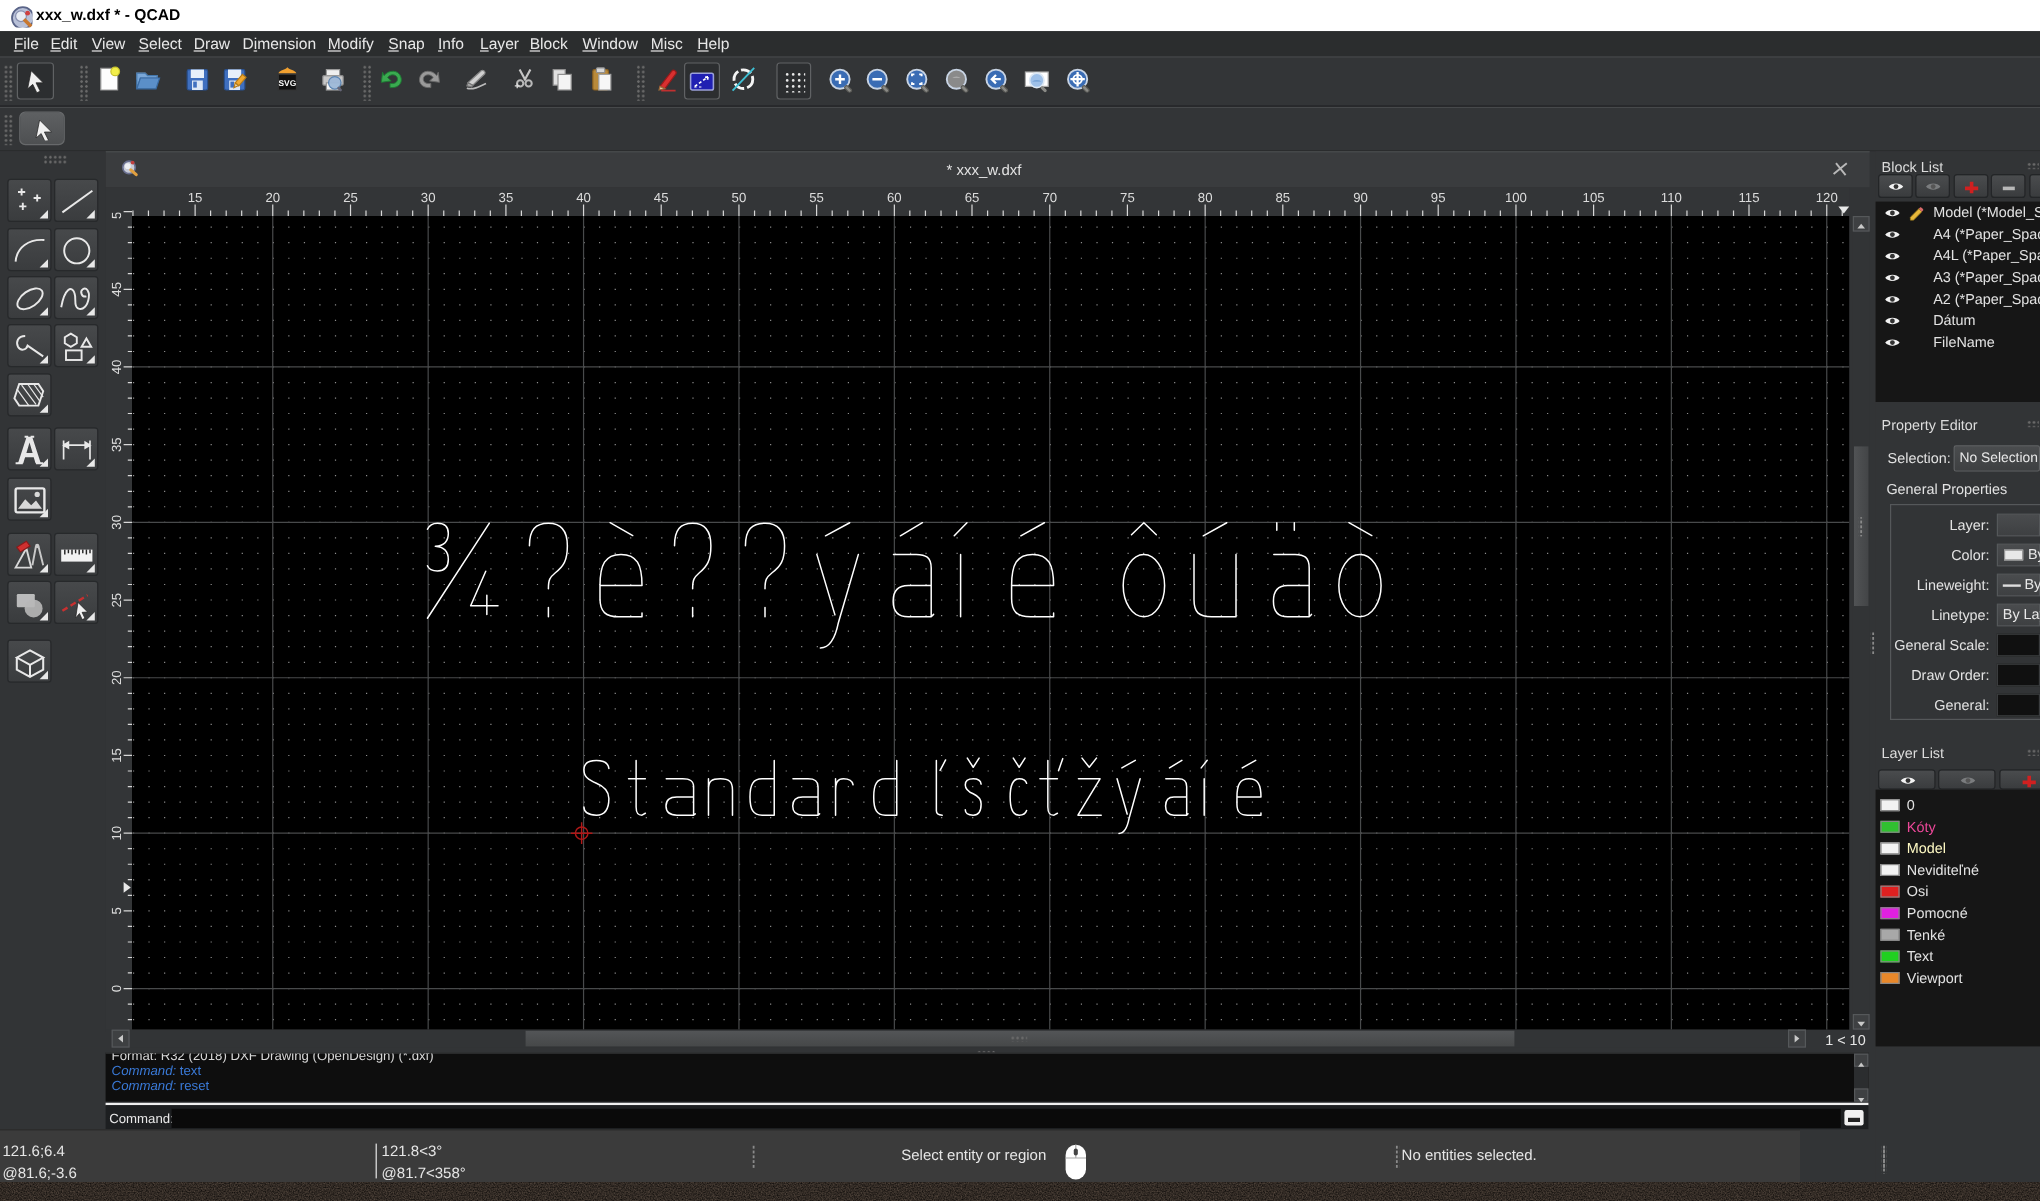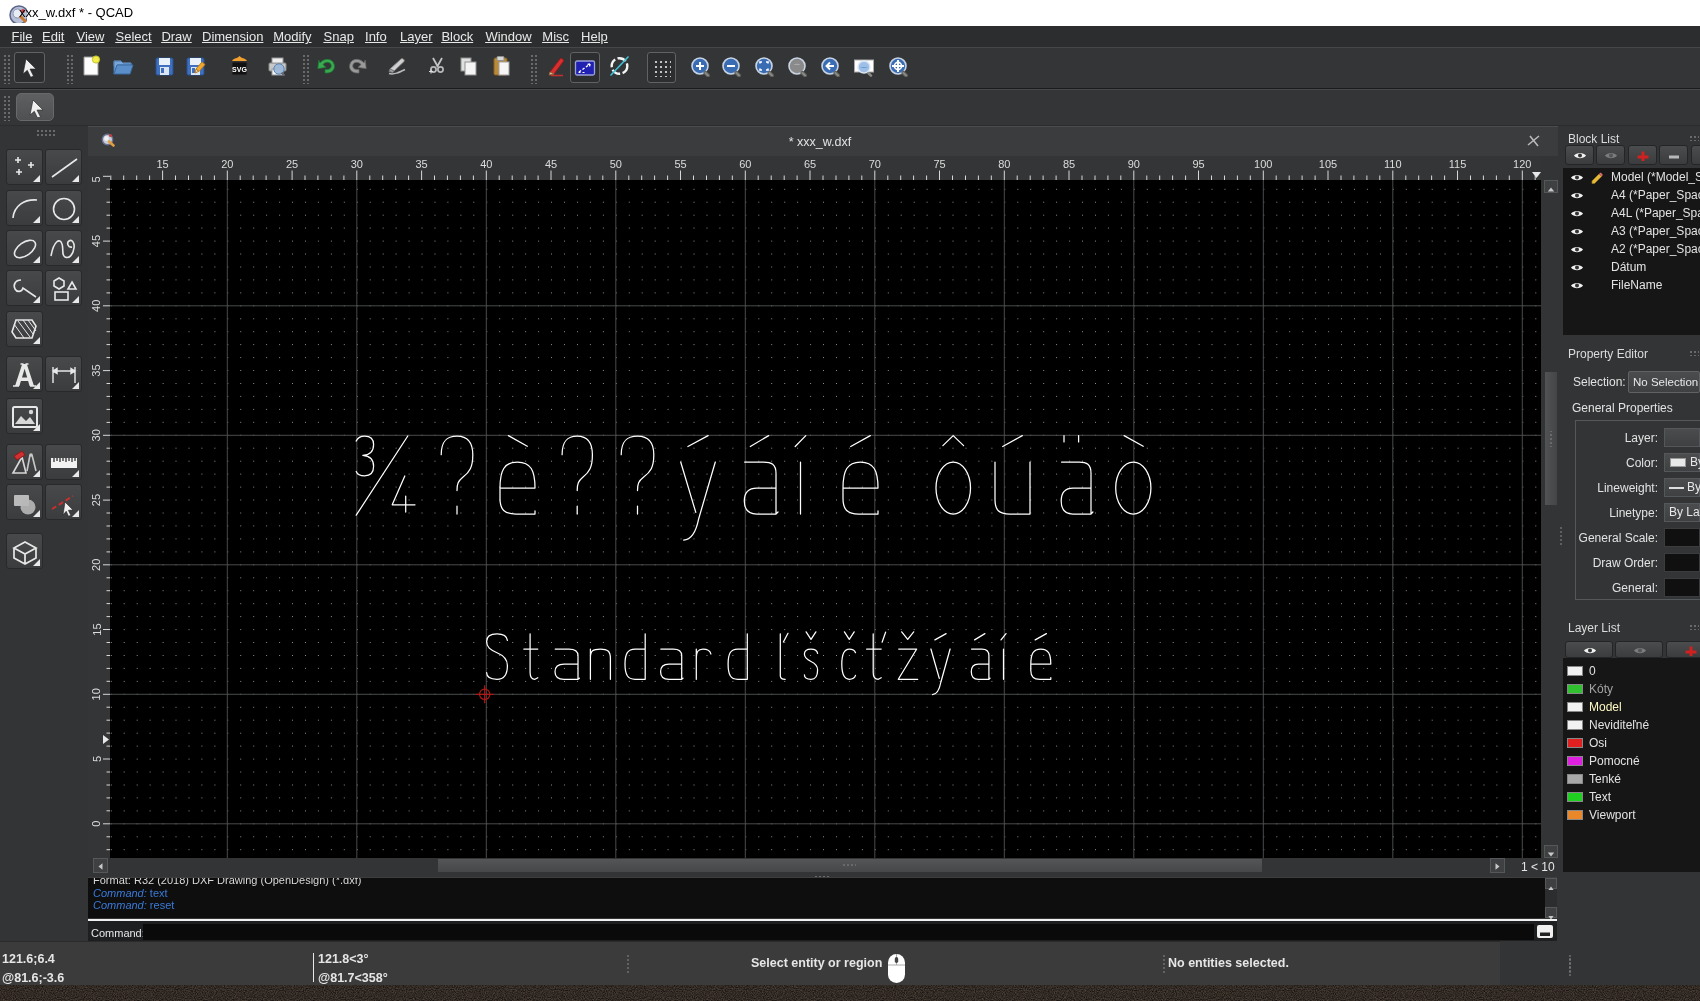--- a/index.html
+++ b/index.html
@@ -1,38 +1,38 @@
 <!DOCTYPE html>
 <html><head><meta charset="utf-8"><title>QCAD</title><style>
 *{margin:0;padding:0;box-sizing:border-box;}
 html,body{width:1700px;height:1001px;overflow:hidden;background:#323436;
  font-family:"Liberation Sans",sans-serif;-webkit-font-smoothing:antialiased;}
 .abs{position:absolute;}
 #titlebar{left:0;top:0;width:1700px;height:26px;background:#fff;color:#000;font-size:13px;}
-#titlebar span{position:absolute;left:19px;top:5px;}
+#titlebar span{position:absolute;left:30px;top:5px;font-weight:bold;}
 #menubar{left:0;top:26px;width:1700px;height:21px;background:#2b2d2e;color:#e8e8e8;font-size:13px;}
-#menubar span{position:absolute;top:3px;text-decoration:underline;}
+#menubar span{position:absolute;top:3px;}
 #toolbar1{left:0;top:47px;width:1700px;height:42px;background:#333537;border-top:1px solid #454749;border-bottom:1px solid #1a1b1c;}
 #toolbar2{left:0;top:89px;width:1700px;height:37px;background:#333537;border-top:1px solid #47494b;border-bottom:1px solid #2a2c2d;}
 .grip{background-image:radial-gradient(circle,#6a6a6a 1px,transparent 1.2px);background-size:4px 4px;}
 .tbtn{position:absolute;border-radius:3px;}
 .checked{background:#2c2e30;border:1px solid #606264;}
 #leftbar{left:0;top:126px;width:88px;height:734px;background:#323436;}
 .palbtn{position:absolute;width:37px;height:36px;border-radius:3px;border:1px solid #27292b;
  background:linear-gradient(#47494b,#3a3c3e);}
 .palbtn svg{position:absolute;left:0;top:0;}
 .palbtn .cor{position:absolute;right:2px;bottom:2px;width:0;height:0;
  border-left:7px solid transparent;border-bottom:7px solid #e8e8e8;}
 #rightpanel{left:1563px;top:126px;width:137px;height:859px;background:#323436;color:#dcdcdc;font-size:12px;}
 .ptitle{position:absolute;color:#dcdcdc;font-size:12px;}
 .listbg{position:absolute;background:#161616;}
 .pbtn{position:absolute;height:20px;border-radius:3px;border:1px solid #232527;background:linear-gradient(#4a4c4e,#3a3c3e);}
 .swatch{position:absolute;width:16px;height:10px;border:1px solid #888;}
 .statustext{position:absolute;color:#e6e6e6;font-size:12.5px;}
-#statusbar{left:0;top:941px;width:1500px;height:44px;background:#3b3b3b;border-top:1px solid #2a2a2a;font-weight:bold;}
+#statusbar{left:0;top:941px;width:1500px;height:44px;background:#3b3b3b;border-top:1px solid #2a2a2a;}
 .vdots{background-image:radial-gradient(circle,#8a8a8a 0.9px,transparent 1.1px);background-size:3px 4px;background-position:center;}
 </style></head><body>
 <div class="abs" style="left:0;top:126px;width:1700px;height:859px;background:#323436"></div>
 <div id="titlebar" class="abs">
     <div class="abs" style="left:7px;top:3px"><svg width="20" height="20" viewBox="0 0 20 20" style="">
         <circle cx="12" cy="12" r="9" fill="#b8c0d8" stroke="#5a6488" stroke-width="1.5"></circle>
         <circle cx="10.5" cy="10.5" r="4.5" fill="#e8ecf4" stroke="#8890b0"></circle>
         <path d="M13 13l6 6" stroke="#c87830" stroke-width="3"></path>
         <circle cx="16" cy="8" r="2" fill="#d04040"></circle>
       </svg></div>
@@ -566,21 +566,21 @@
     </div>
     <div class="pbtn" style="left:103px;top:515px;width:48px;height:17px">
       <div style="margin:3px 17px"><svg width="14" height="11" viewBox="0 0 14 11" style="">
           <path d="M5.5 1.5h3v4h4v3h-4v4h-3v-4h-4v-3h4z" fill="#d02020"></path>
         </svg></div>
     </div>
     <div class="listbg" style="left:0px;top:532px;width:137px;height:214px"></div>
     <div class="swatch" style="left:4px;top:540px;background:#f2f2f2"></div>
     <div class="abs" style="left:26px;top:538px;color:#e2e2e2">0</div>
     <div class="swatch" style="left:4px;top:558px;background:#30c030"></div>
-    <div class="abs" style="left:26px;top:556px;color:#a3a3a3">Kóty</div>
+    <div class="abs" style="left:26px;top:556px;color:#ec4899">Kóty</div>
     <div class="swatch" style="left:4px;top:576px;background:#f2f2f2"></div>
     <div class="abs" style="left:26px;top:574px;color:#fef9c3">Model</div>
     <div class="swatch" style="left:4px;top:594px;background:#f2f2f2"></div>
     <div class="abs" style="left:26px;top:592px;color:#e2e2e2">Neviditeľné</div>
     <div class="swatch" style="left:4px;top:612px;background:#e02020"></div>
     <div class="abs" style="left:26px;top:610px;color:#e2e2e2">Osi</div>
     <div class="swatch" style="left:4px;top:630px;background:#e020e0"></div>
     <div class="abs" style="left:26px;top:628px;color:#e2e2e2">Pomocné</div>
     <div class="swatch" style="left:4px;top:648px;background:#a8a8a8"></div>
     <div class="abs" style="left:26px;top:646px;color:#e2e2e2">Tenké</div>

